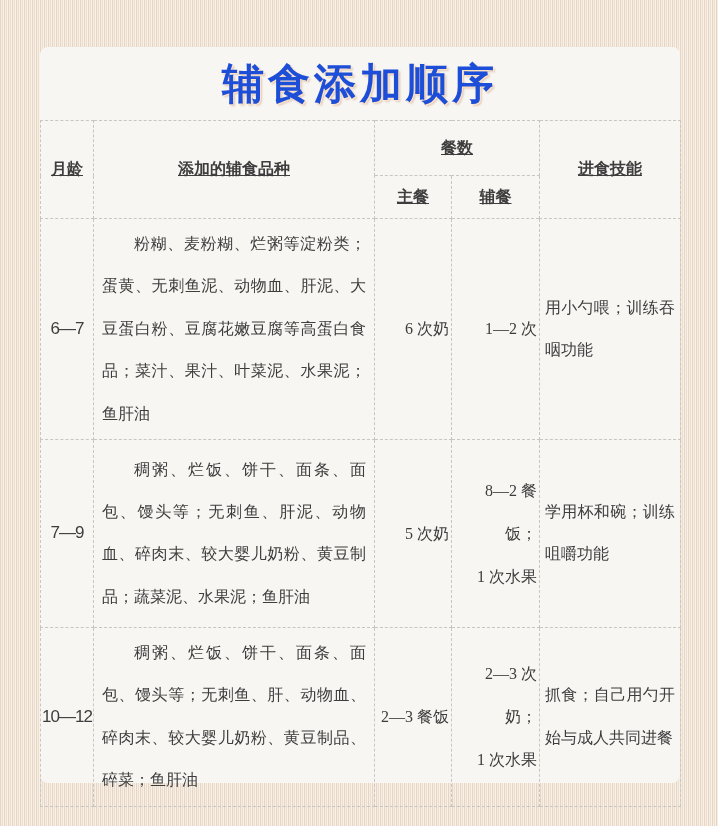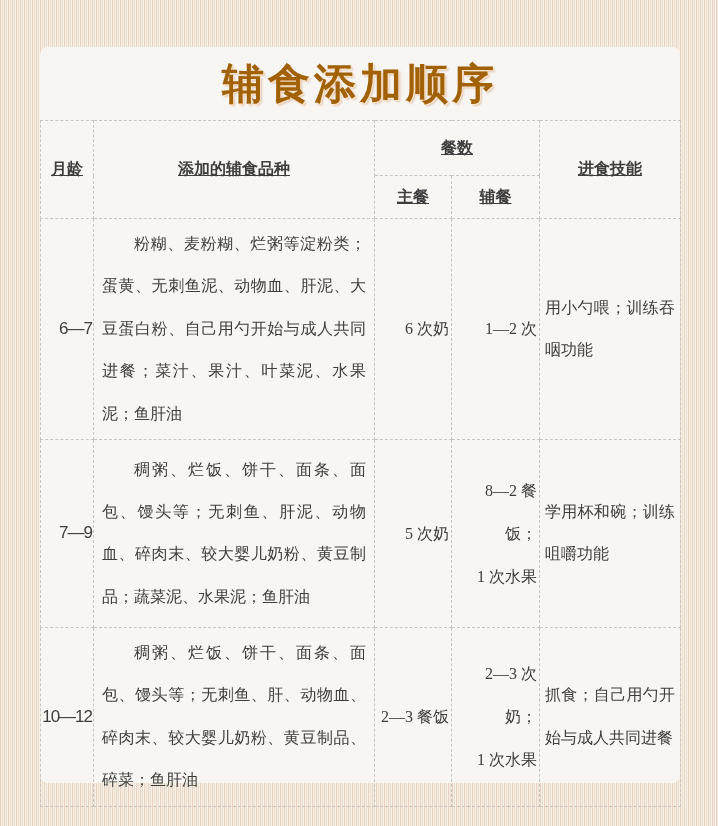--- a/index.html
+++ b/index.html
@@ -18,42 +18,42 @@
   .panel{
     position:absolute;left:40px;top:47px;width:640px;height:736px;
     background:#f8f6f3;border-radius:8px;
     box-sizing:border-box;
   }
   .title-band{
     height:73px;display:flex;align-items:center;justify-content:center;
     border-bottom:none;
   }
   .main-title{
-    font-size:42px;font-weight:bold;letter-spacing:4px;color:#a16207;
+    font-size:42px;font-weight:bold;letter-spacing:4px;color:#1d4ed8;
     text-shadow:1px 1px 0 #ffe3c8, 2px 2px 2px rgba(150,70,10,0.25);
   }
   table{
     width:640px;border-collapse:collapse;table-layout:fixed;
   }
   th,td{
     border:1px dashed #c9c5c0;
     font-size:16px;font-weight:normal;
     box-sizing:border-box;
     vertical-align:middle;
   }
   th{font-weight:bold;text-align:center;text-decoration:underline;}
   col.c-age{width:53px;}
   col.c-food{width:281px;}
   col.c-main{width:77px;}
   col.c-aux{width:88px;}
   col.c-skill{width:141px;}
   tr.h1 th{height:55px;}
   tr.h2 th{height:43px;}
   td.age{
-    text-align:right;font-size:17px;
+    text-align:center;font-size:17px;
     font-family:"Liberation Sans","DejaVu Sans",sans-serif;
     letter-spacing:-1px;
   }
   td.food{
     text-align:justify;text-justify:inter-character;
     line-height:2.65;padding:4px 8px 4px 8px;text-indent:2em;
   }
   td.meal{
     text-align:right;padding:2px 2px 2px 4px;line-height:2.7;
     white-space:pre-line;
@@ -89,21 +89,21 @@
         <th colspan="2">餐数</th>
         <th rowspan="2">进食技能</th>
       </tr>
       <tr class="h2">
         <th>主餐</th>
         <th>辅餐</th>
       </tr>
 
       <tr class="r1">
         <td class="age">6—7</td>
-        <td class="food">粉糊、麦粉糊、烂粥等淀粉类；蛋黄、无刺鱼泥、动物血、肝泥、大豆蛋白粉、自己用勺开始与成人共同进餐；菜汁、果汁、叶菜泥、水果泥；鱼肝油</td>
+        <td class="food">粉糊、麦粉糊、烂粥等淀粉类；蛋黄、无刺鱼泥、动物血、肝泥、大豆蛋白粉、豆腐花嫩豆腐等高蛋白食品；菜汁、果汁、叶菜泥、水果泥；鱼肝油</td>
         <td class="meal">6 次奶</td>
         <td class="meal">1—2 次</td>
         <td class="skill">用小勺喂；训练吞咽功能</td>
       </tr>
 
       <tr class="r2">
         <td class="age">7—9</td>
         <td class="food">稠粥、烂饭、饼干、面条、面包、馒头等；无刺鱼、肝泥、动物血、碎肉末、较大婴儿奶粉、黄豆制品；蔬菜泥、水果泥；鱼肝油</td>
         <td class="meal">5 次奶</td>
         <td class="meal">8—2 餐饭；

